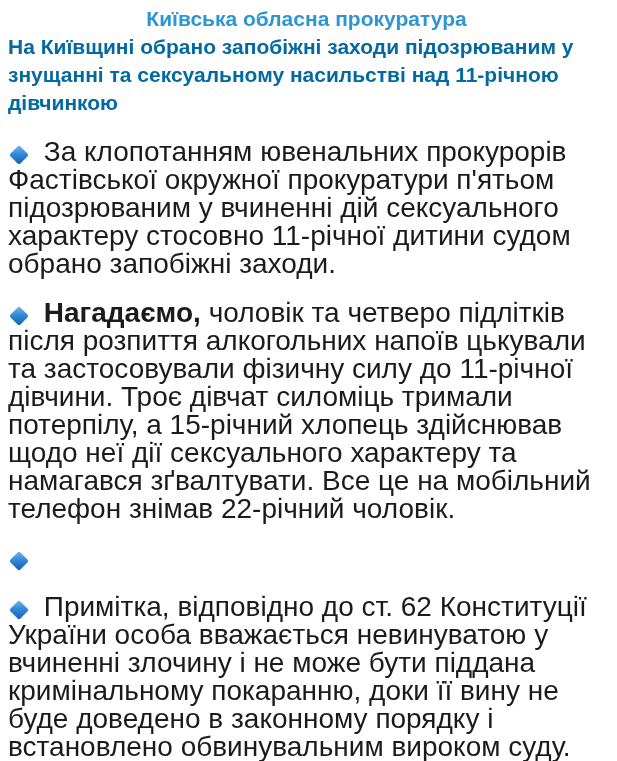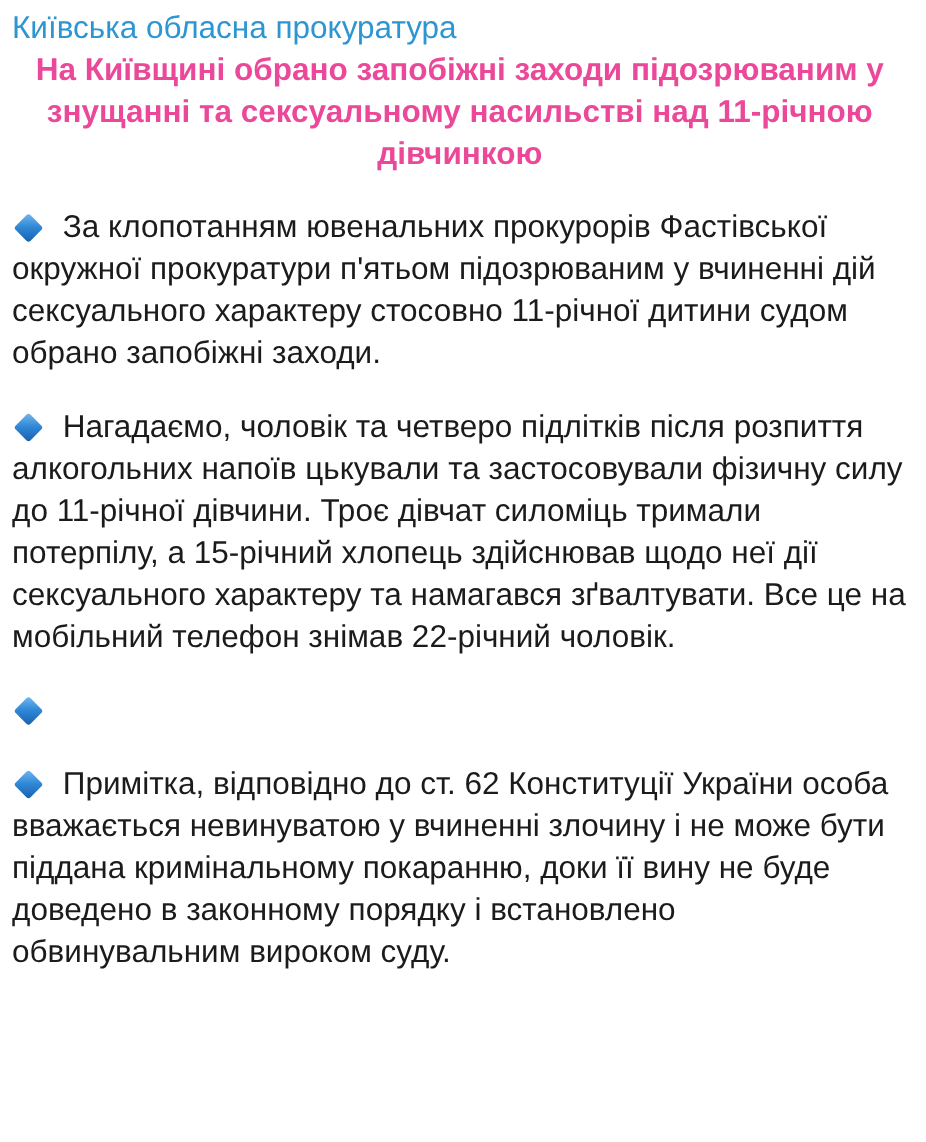--- a/index.html
+++ b/index.html
@@ -17,40 +17,40 @@
     background:#ffffff;
     font-family:"Liberation Sans","DejaVu Sans",sans-serif;
     color:var(--text);
   }
   .post{
     padding:5px 12px 12px 8px;
     width:617px;
   }
   .channel-name{
     color:var(--accent);
-    font-weight:400;
+    font-weight:700;
     font-size:21px;
     line-height:28px;
     cursor:pointer;
+    text-align:center;
   }
   .post-title{
     font-weight:700;
-    color:#ec4899;
+    color:#0369a1;
     font-size:21px;
     line-height:28px;
-    text-align:center;
   }
   .para{
     margin:21px 0 0 0;
-    font-size:21px;
+    font-size:28px;
     line-height:28px;
     color:var(--text);
   }
   .bold{
-    font-weight:400;
+    font-weight:700;
   }
   .diamond{
     display:inline-block;
     width:14px;
     height:14px;
     background:linear-gradient(135deg,var(--d1) 0%,var(--d2) 48%,var(--d3) 100%);
     border-radius:2px;
     transform:rotate(45deg);
     vertical-align:-1px;
     margin:0 10px 0 4px;

